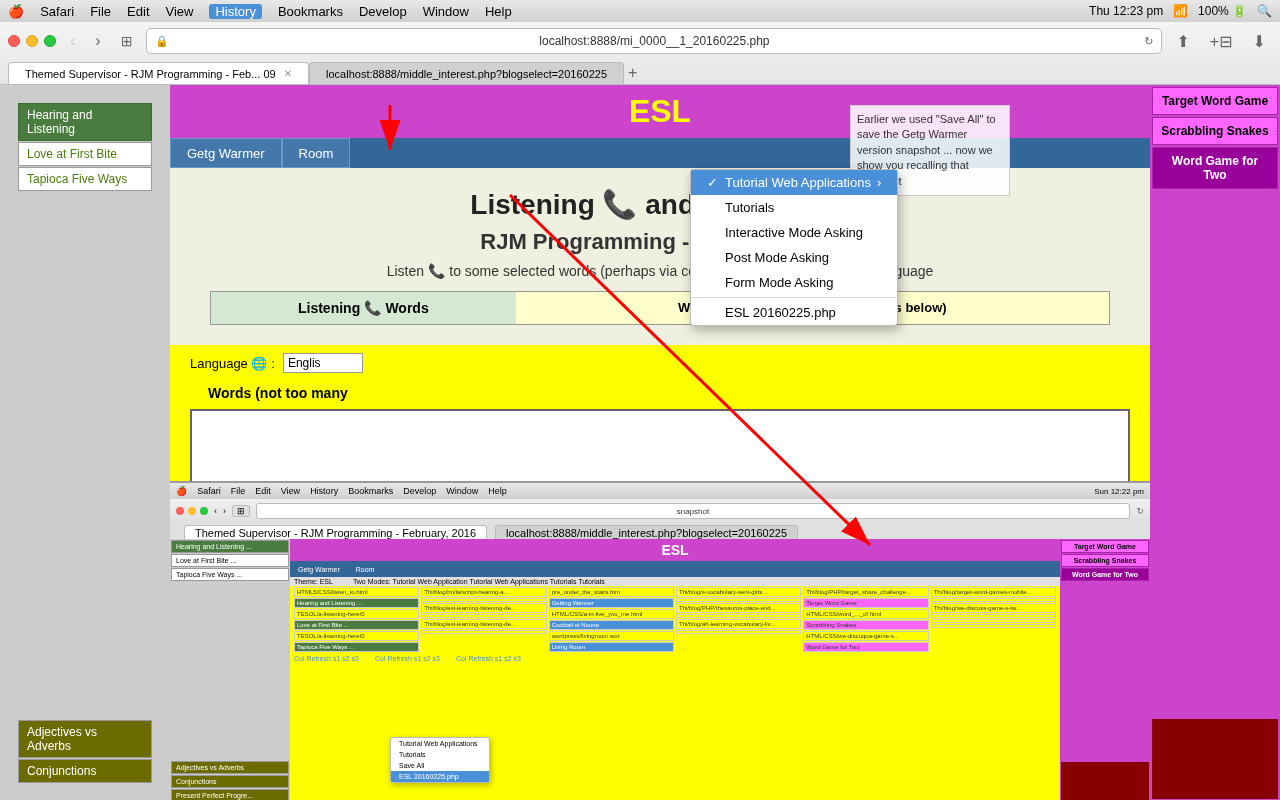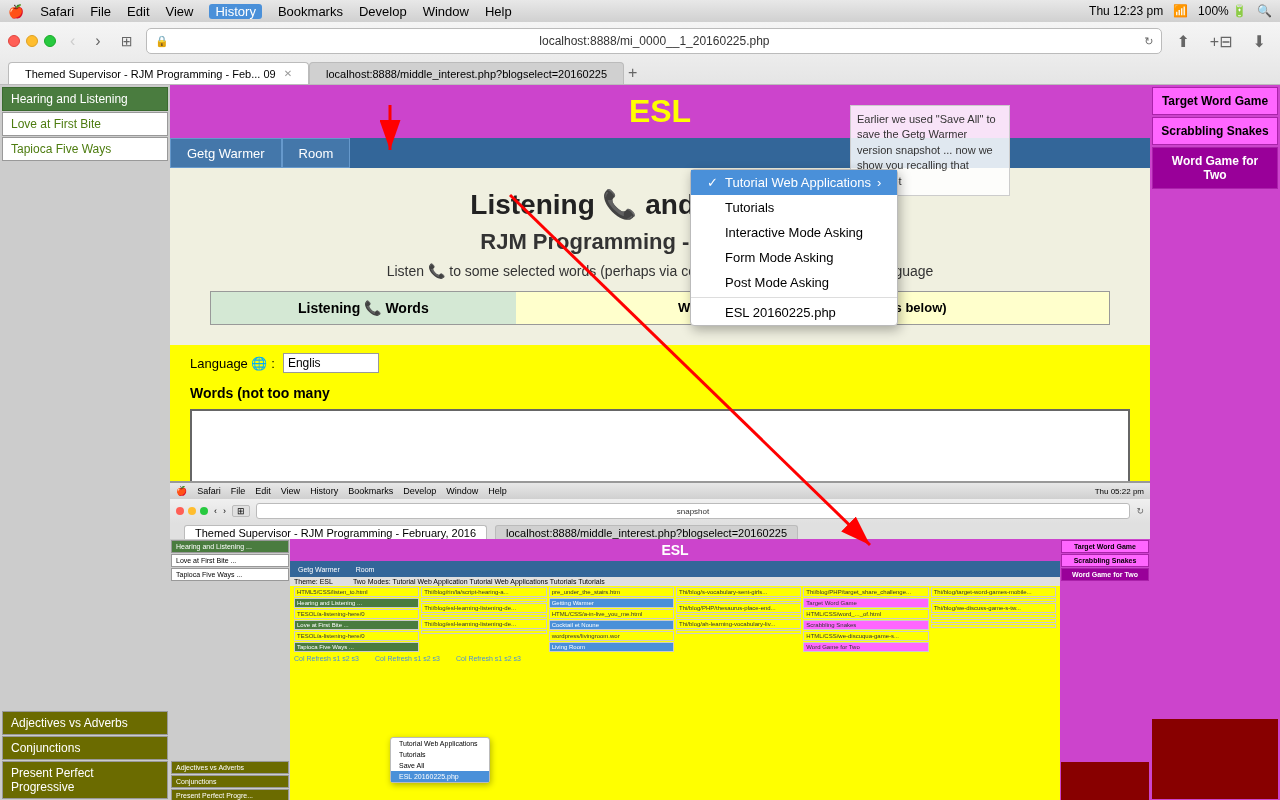--- a/index.html
+++ b/index.html
@@ -65,21 +65,21 @@
     .tab-new { background: none; border: none; color: #666; cursor: pointer; font-size: 16px; padding: 0 4px; margin-bottom: 2px; }
 
     
     .main-content { display: flex; height: calc(800px - 22px - 62px); }
 
     
     .left-sidebar {
       width: 170px; min-width: 170px;
       background: #ccc;
       display: flex; flex-direction: column;
-      gap: 1px; padding: 2px;
+      gap: 1px; padding: 18px;
     }
     .sidebar-link {
       background: white; padding: 4px 8px; font-size: 12px; cursor: pointer;
       border: 1px solid #999; color: #4d7c0f;
     }
     .sidebar-link.green { background: #4a7c3f; color: white; border-color: #3a6a2f; }
     .sidebar-spacer { flex: 1; }
     .sidebar-link.olive { background: #6b6b00; color: white; }
 
     
@@ -130,24 +130,24 @@
     }
     .listen-words-panel {
       flex: 1; background: #d4e8d4; padding: 8px; text-align: center; font-size: 14px; font-weight: bold;
     }
     .words-display-panel {
       flex: 2; background: #ffffcc; padding: 8px; font-size: 13px; text-align: center; font-weight: bold;
     }
 
     
     .language-row { padding: 8px 20px; font-size: 13px; display: flex; align-items: center; gap: 8px; }
-    .lang-input { border: 1px solid #999; padding: 2px 4px; font-size: 12px; width: 96px; }
-
-    
-    .words-label { padding: 4px 20px; font-size: 14px; font-weight: bold; }
+    .lang-input { border: 1px solid #999; padding: 2px 4px; font-size: 12px; width: 80px; }
+
+    
+    .words-label { padding: 4px 20px; font-size: 14px; font-weight: bold; margin-left: 18px; }
 
     
     .words-textarea {
       margin: 4px 20px; width: calc(100% - 40px); height: 160px;
       border: 2px solid #666; background: white; resize: none; font-size: 13px;
     }
 
     
     .hear-row { padding: 4px 20px; display: flex; align-items: center; gap: 8px; font-size: 13px; }
     .hear-btn { background: #ff9900; border: 1px solid #cc6600; padding: 3px 12px; font-size: 12px; cursor: pointer; font-weight: bold; }
@@ -298,21 +298,20 @@
 
 <div class="main-content">
 
   <div class="left-sidebar">
     <div class="sidebar-link green">Hearing and Listening</div>
     <div class="sidebar-link">Love at First Bite</div>
     <div class="sidebar-link">Tapioca Five Ways</div>
     <div class="sidebar-spacer"></div>
     <div class="sidebar-link olive">Adjectives vs Adverbs</div>
     <div class="sidebar-link olive">Conjunctions</div>
-    <div class="sidebar-link olive">Present Perfect Progressive</div>
   </div>
 
   <div class="center-area">
 
     
     <div class="esl-header">
       <span>ESL</span>
     </div>
 
     
@@ -371,25 +370,25 @@
       <div class="dropdown-item">
         <span class="check"></span>
         <span>Tutorials</span>
       </div>
       <div class="dropdown-item">
         <span class="check"></span>
         <span>Interactive Mode Asking</span>
       </div>
       <div class="dropdown-item">
         <span class="check"></span>
-        <span>Form Mode Asking</span>
+        <span>Post Mode Asking</span>
       </div>
       <div class="dropdown-item">
         <span class="check"></span>
-        <span>Post Mode Asking</span>
+        <span>Form Mode Asking</span>
       </div>
       <div class="dropdown-separator"></div>
       <div class="dropdown-item">
         <span class="check"></span>
         <span>ESL 20160225.php</span>
       </div>
     </div>
 
     
     <div class="inner-screenshot">
@@ -398,21 +397,21 @@
         <span>🍎</span>
         <span>Safari</span>
         <span>File</span>
         <span>Edit</span>
         <span>View</span>
         <span>History</span>
         <span>Bookmarks</span>
         <span>Develop</span>
         <span>Window</span>
         <span>Help</span>
-        <span style="margin-left:auto; font-size:8px;">Thu 05:22 pm</span>
+        <span style="margin-left:auto; font-size:8px;">Sun 12:22 pm</span>
       </div>
 
       <div class="inner-toolbar">
         <div class="inner-traffic">
           <div class="inner-tl" style="background:#ff5f56;"></div>
           <div class="inner-tl" style="background:#ffbd2e;"></div>
           <div class="inner-tl" style="background:#27c93f;"></div>
         </div>
         <button style="font-size:9px; background:none; border:none;">‹</button>
         <button style="font-size:9px; background:none; border:none;">›</button>

